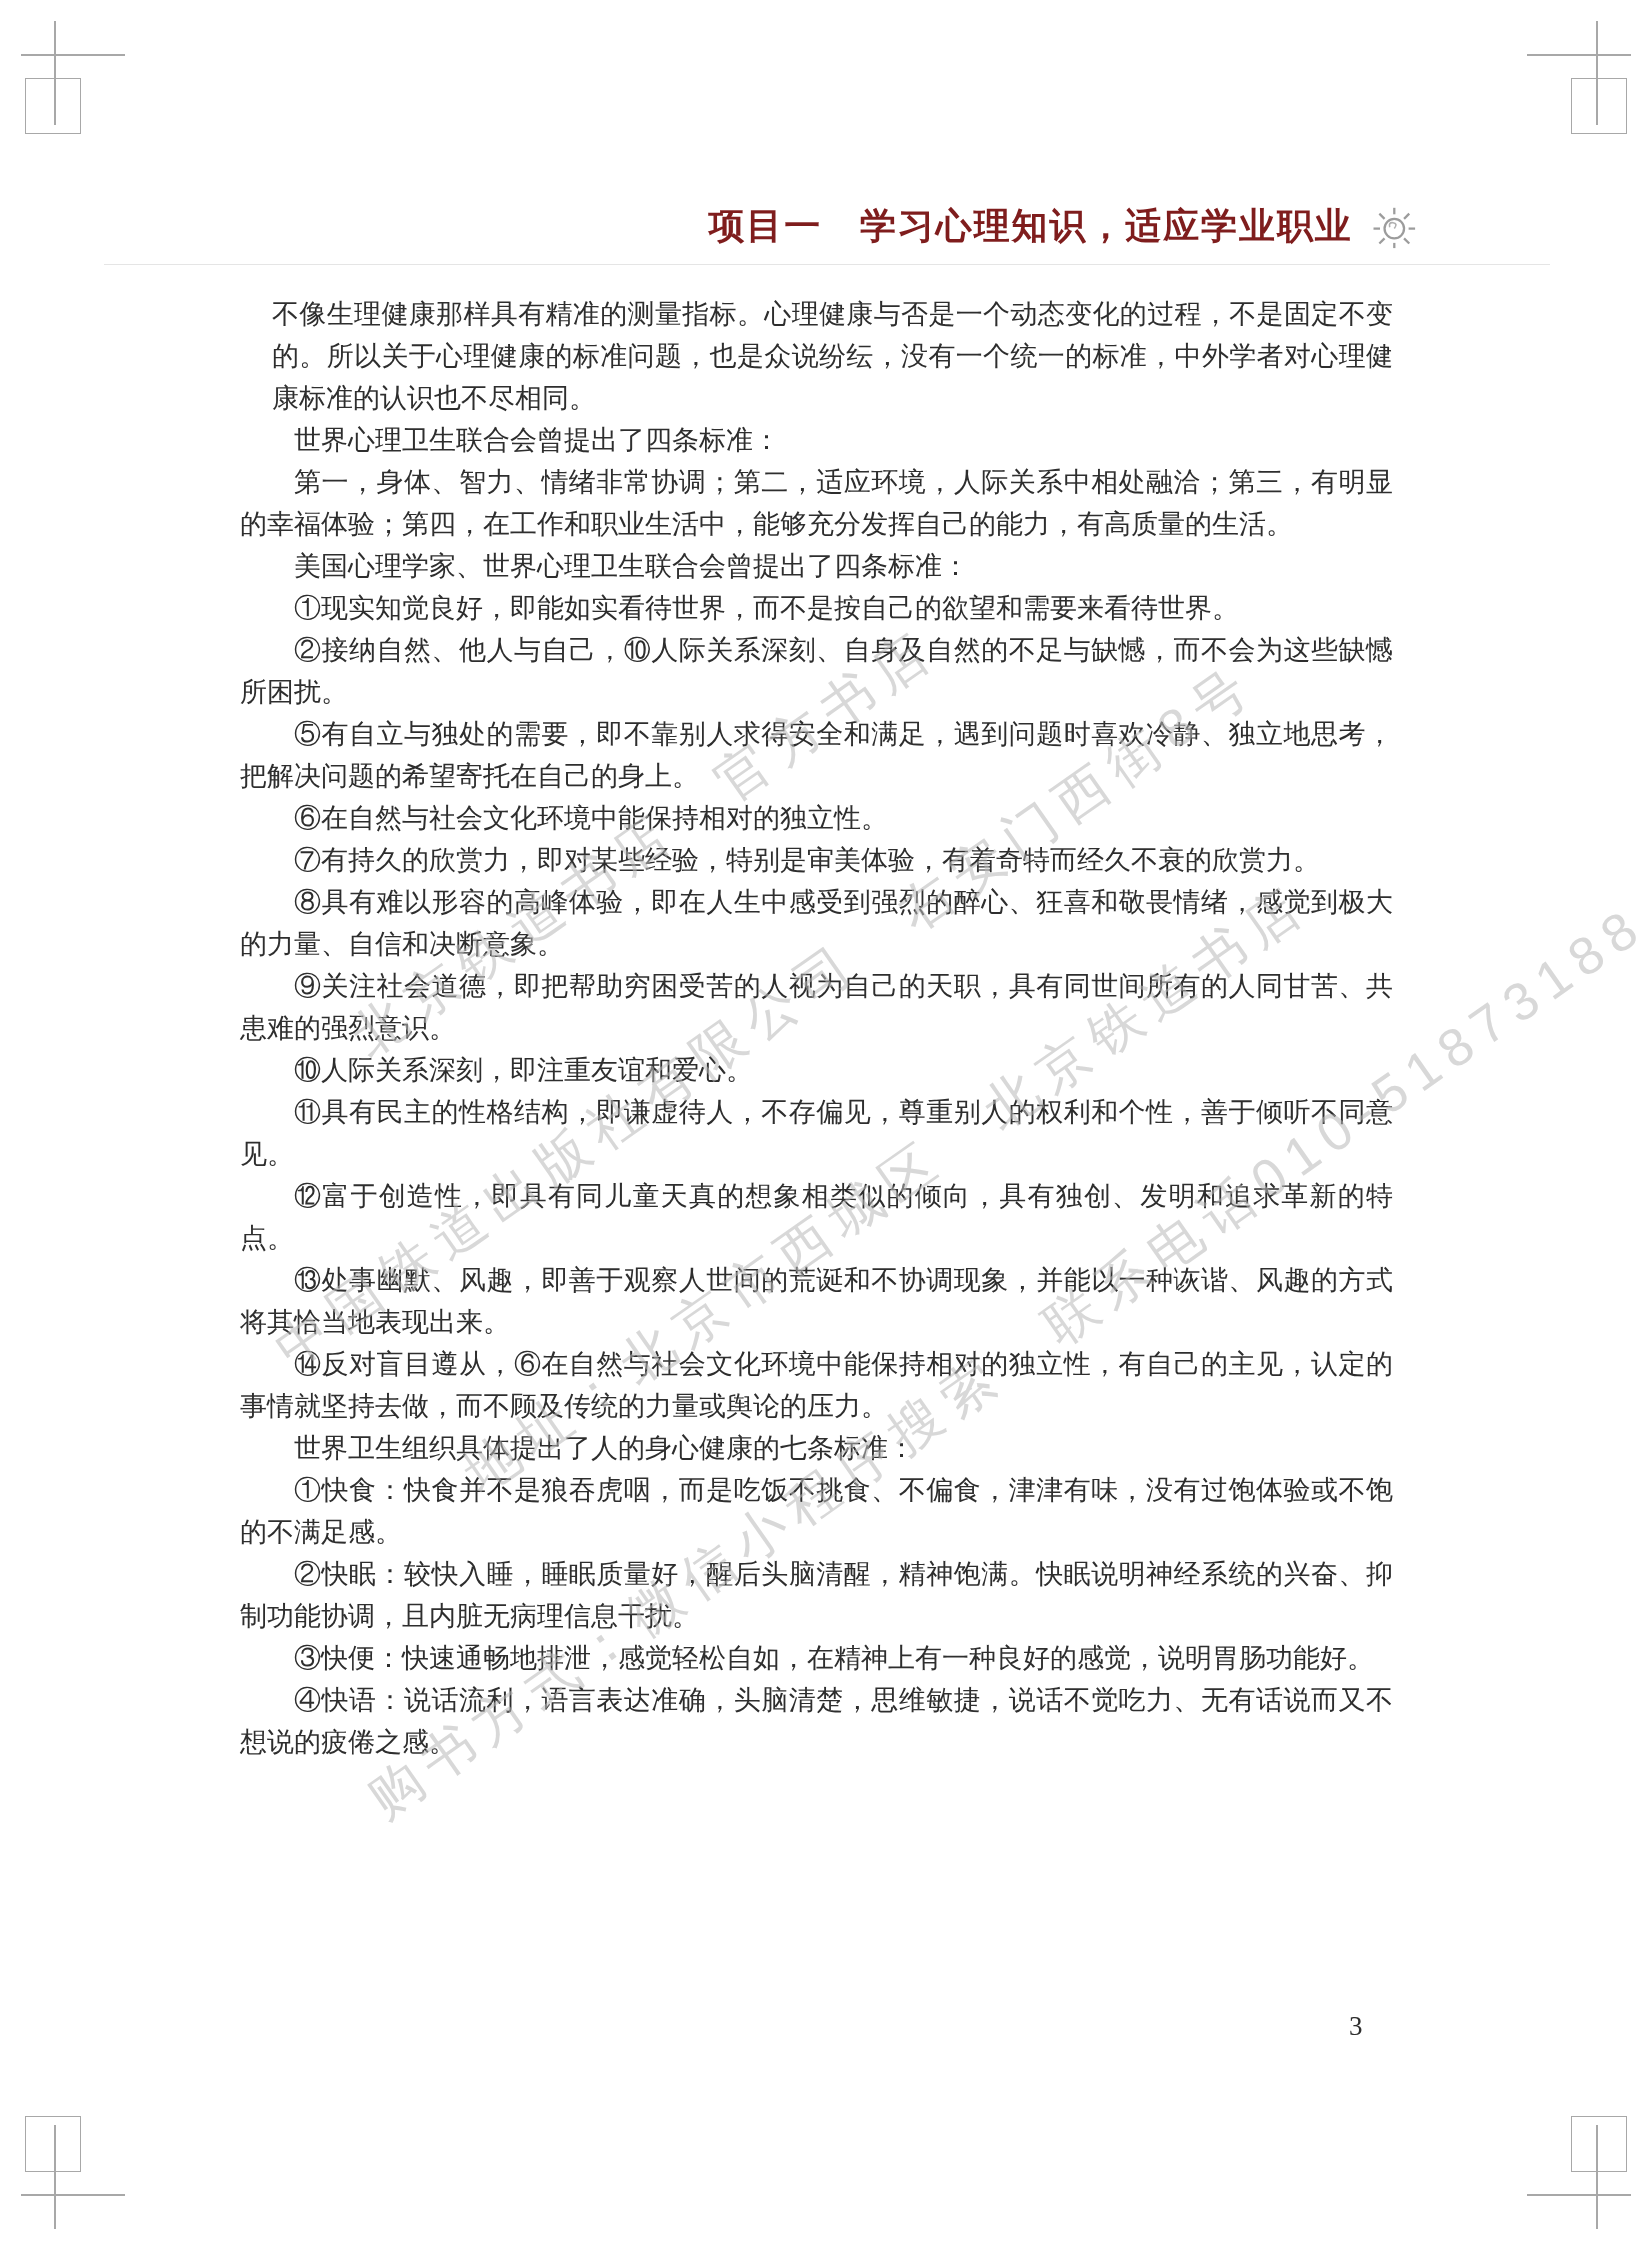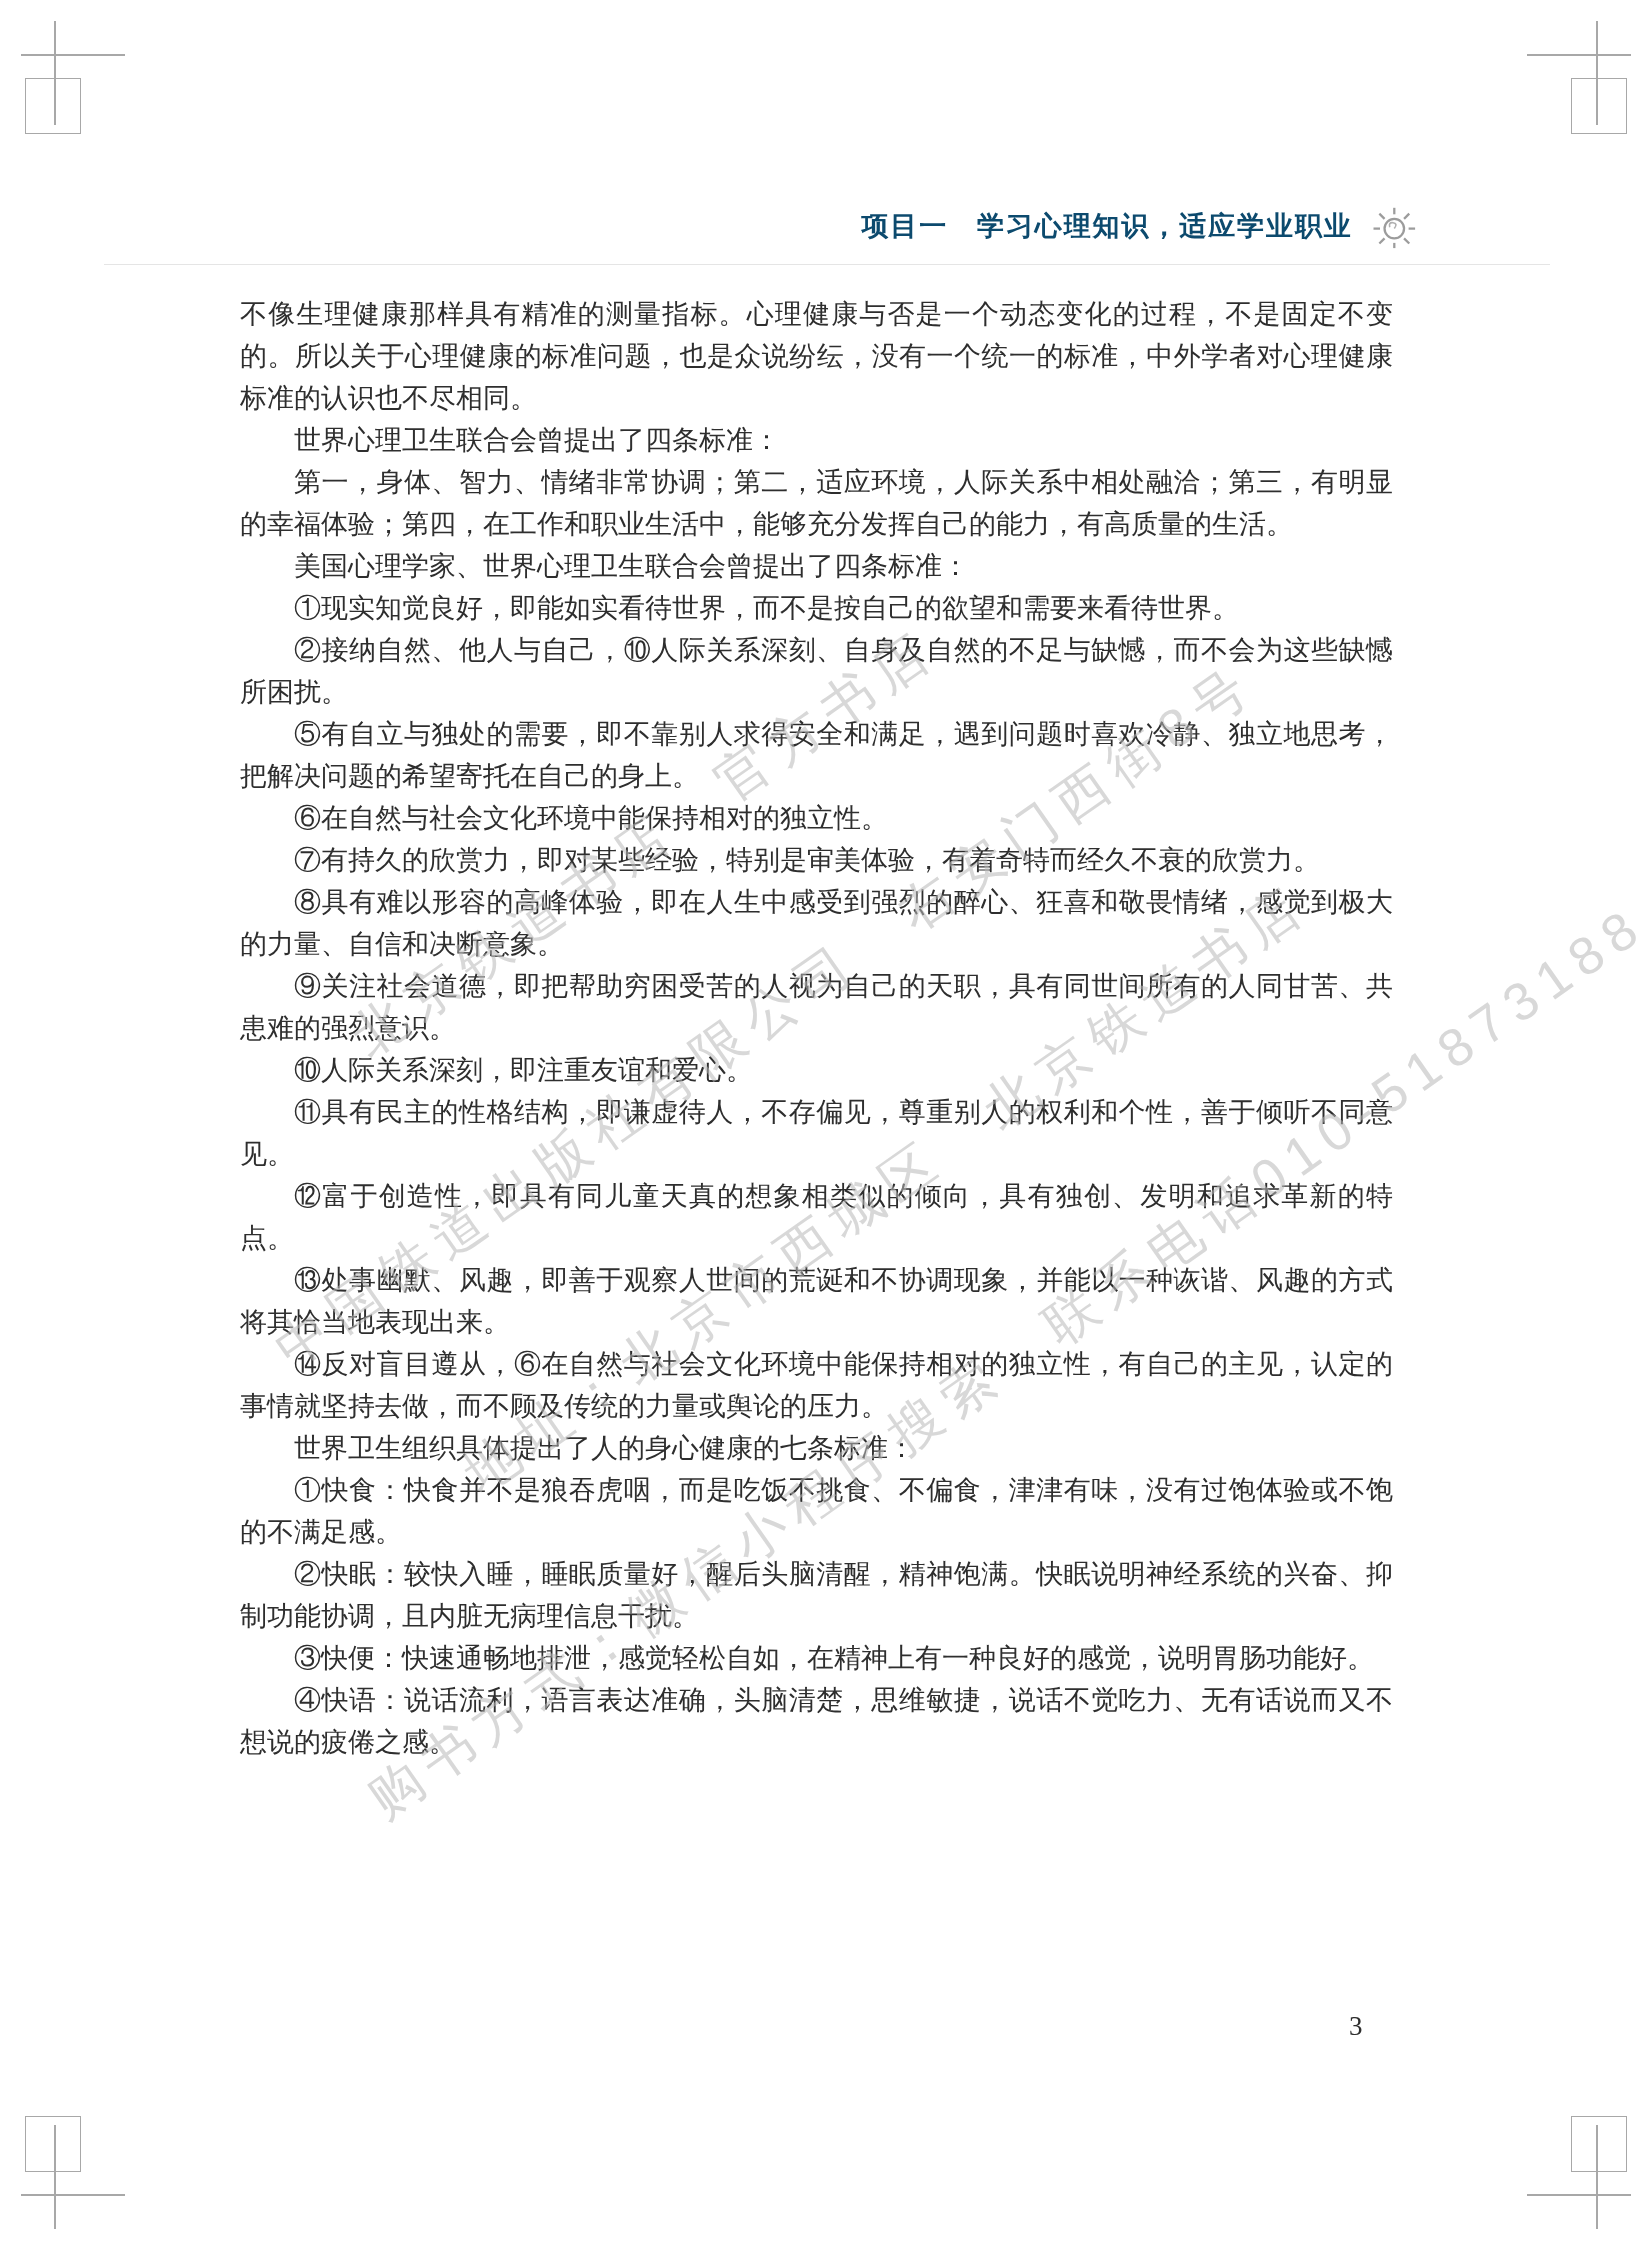--- a/index.html
+++ b/index.html
@@ -39,23 +39,23 @@
     left: 240px;
     right: 233px;
     display: flex;
     justify-content: flex-end;
     align-items: center;
     gap: 14.3px;
   }
   .header-title {
     font-family: Liberation Mono, monospace;
     font-weight: bold;
-    font-size: 27px;
+    font-size: 36px;
     letter-spacing: 1.9px;
-    color: #0c4a6e;
+    color: #7f1d1d;
     white-space: nowrap;
   }
   .sun { width: 52px; height: 52px; flex: 0 0 auto; }
 
   .header-rule {
     position: absolute;
     top: 264px;
     left: 104px;
     width: 1446px;
     border-top: 1.3px solid #e5e5e5;
@@ -66,21 +66,21 @@
     position: absolute;
     top: 293px;
     left: 240px;
     width: 1153px;
     font-size: 27px;
     line-height: 42px;
     color: #2e2e2e;
     text-align: justify;
   }
   .content p { margin: 0; text-indent: 2em; }
-  .content p.noindent { text-indent: 0; }
+  .content p.noindent { text-indent: 0; margin-left: 32px; }
 
   
   .watermark {
     position: absolute;
     left: 50%;
     top: 49%;
     transform: translate(-50%, -50%) rotate(-35deg);
     display: flex;
     flex-direction: column;
     align-items: center;

